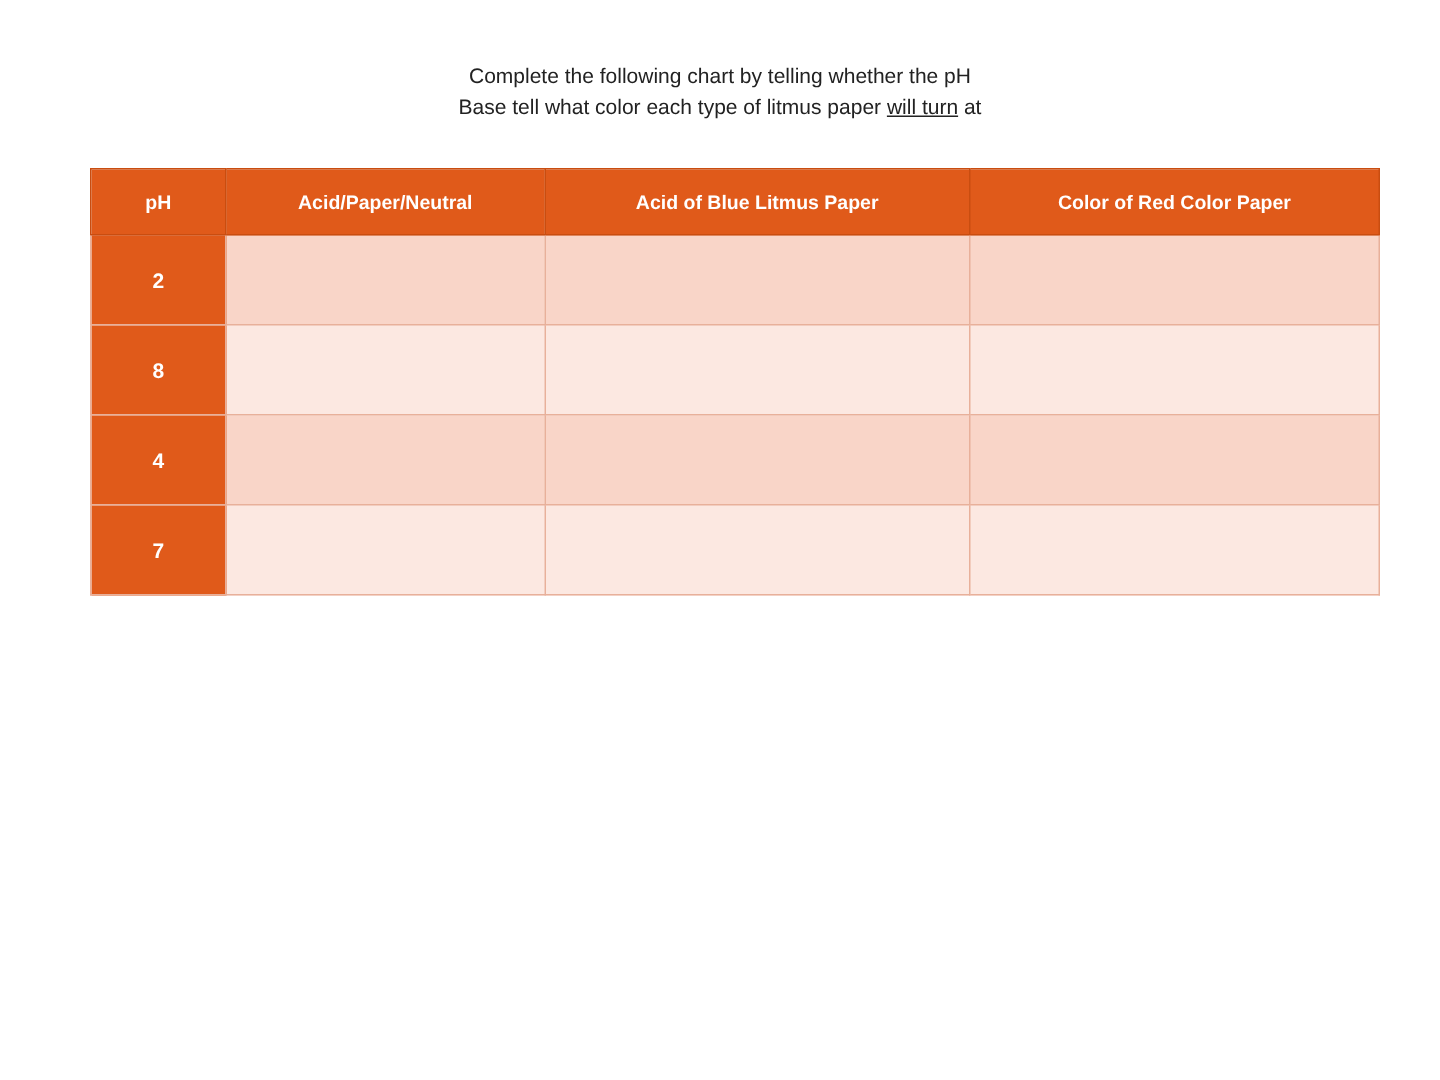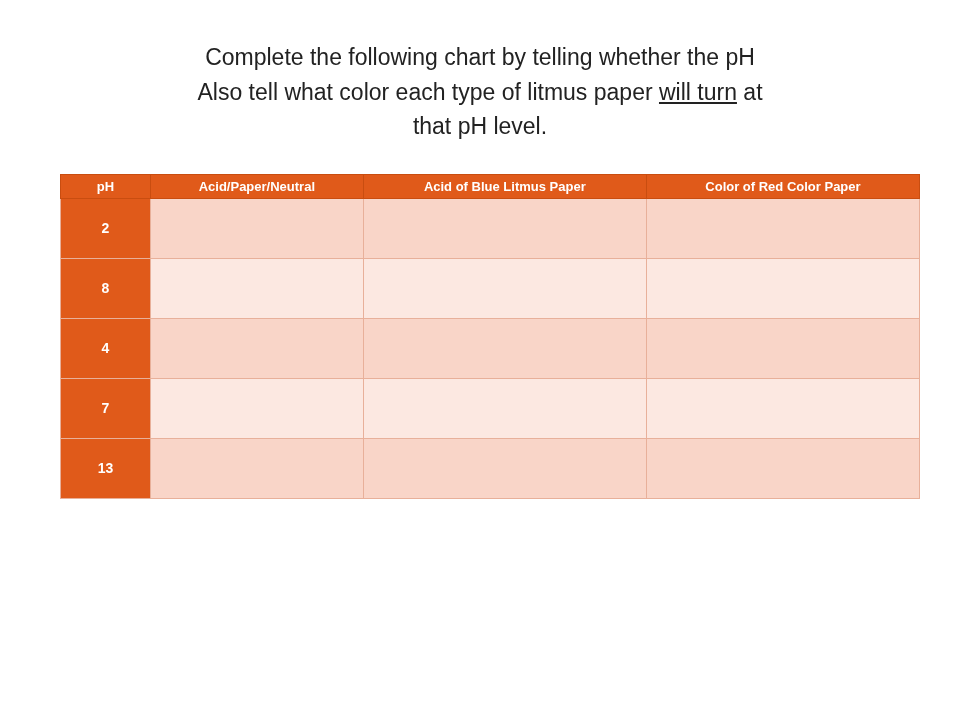--- a/index.html
+++ b/index.html
@@ -10,21 +10,21 @@
 
     body {
       background: #ffffff;
       font-family: Arial, sans-serif;
       width: 960px;
       min-height: 720px;
       padding: 40px 60px;
     }
 
     .instructions {
-      font-size: 23px;
+      font-size: 14px;
       line-height: 1.5;
       margin-bottom: 30px;
       text-align: center;
       color: #222;
     }
 
     .instructions span.underline {
       text-decoration: underline;
       margin-top: 40px;
     }
@@ -41,21 +41,21 @@
 
     thead tr {
       background-color: #e05a1a;
     }
 
     thead th {
       color: #ffffff;
       font-size: 13px;
       font-weight: bold;
       text-align: center;
-      padding: 4px 10px;
+      padding: 14px 10px;
       border: 1px solid #c94d10;
     }
 
     tbody tr:nth-child(odd) {
       background-color: #f9d5c8;
     }
 
     tbody tr:nth-child(even) {
       background-color: #fce8e1;
     }
@@ -78,24 +78,21 @@
     }
   </style>
 </head>
 <body>
 
 <div class="instructions">
   <div>
     <span>Complete the following chart by telling whether the pH</span>
   </div>
   <div>
-    <span>Also tell what color each type of litmus paper </span><span class="underline">will turn</span><span> at</span>
-  </div>
-  <div>
-    <span>that pH level.</span>
+    <span>Base tell what color each type of litmus paper </span><span class="underline">will turn</span><span> at</span>
   </div>
 </div>
 
 <div class="table-wrapper">
   <table>
     <thead>
       <tr>
         <th>pH</th>
         <th>Acid/Paper/Neutral</th>
         <th>Acid of Blue Litmus Paper</th>
@@ -120,21 +117,15 @@
           <td></td>
           <td></td>
           <td></td>
         </tr>
         <tr>
           <td>7</td>
           <td></td>
           <td></td>
           <td></td>
         </tr>
-        <tr>
-          <td>13</td>
-          <td></td>
-          <td></td>
-          <td></td>
-        </tr>
       </tbody>
   </table>
 </div>
 
 </body></html>

